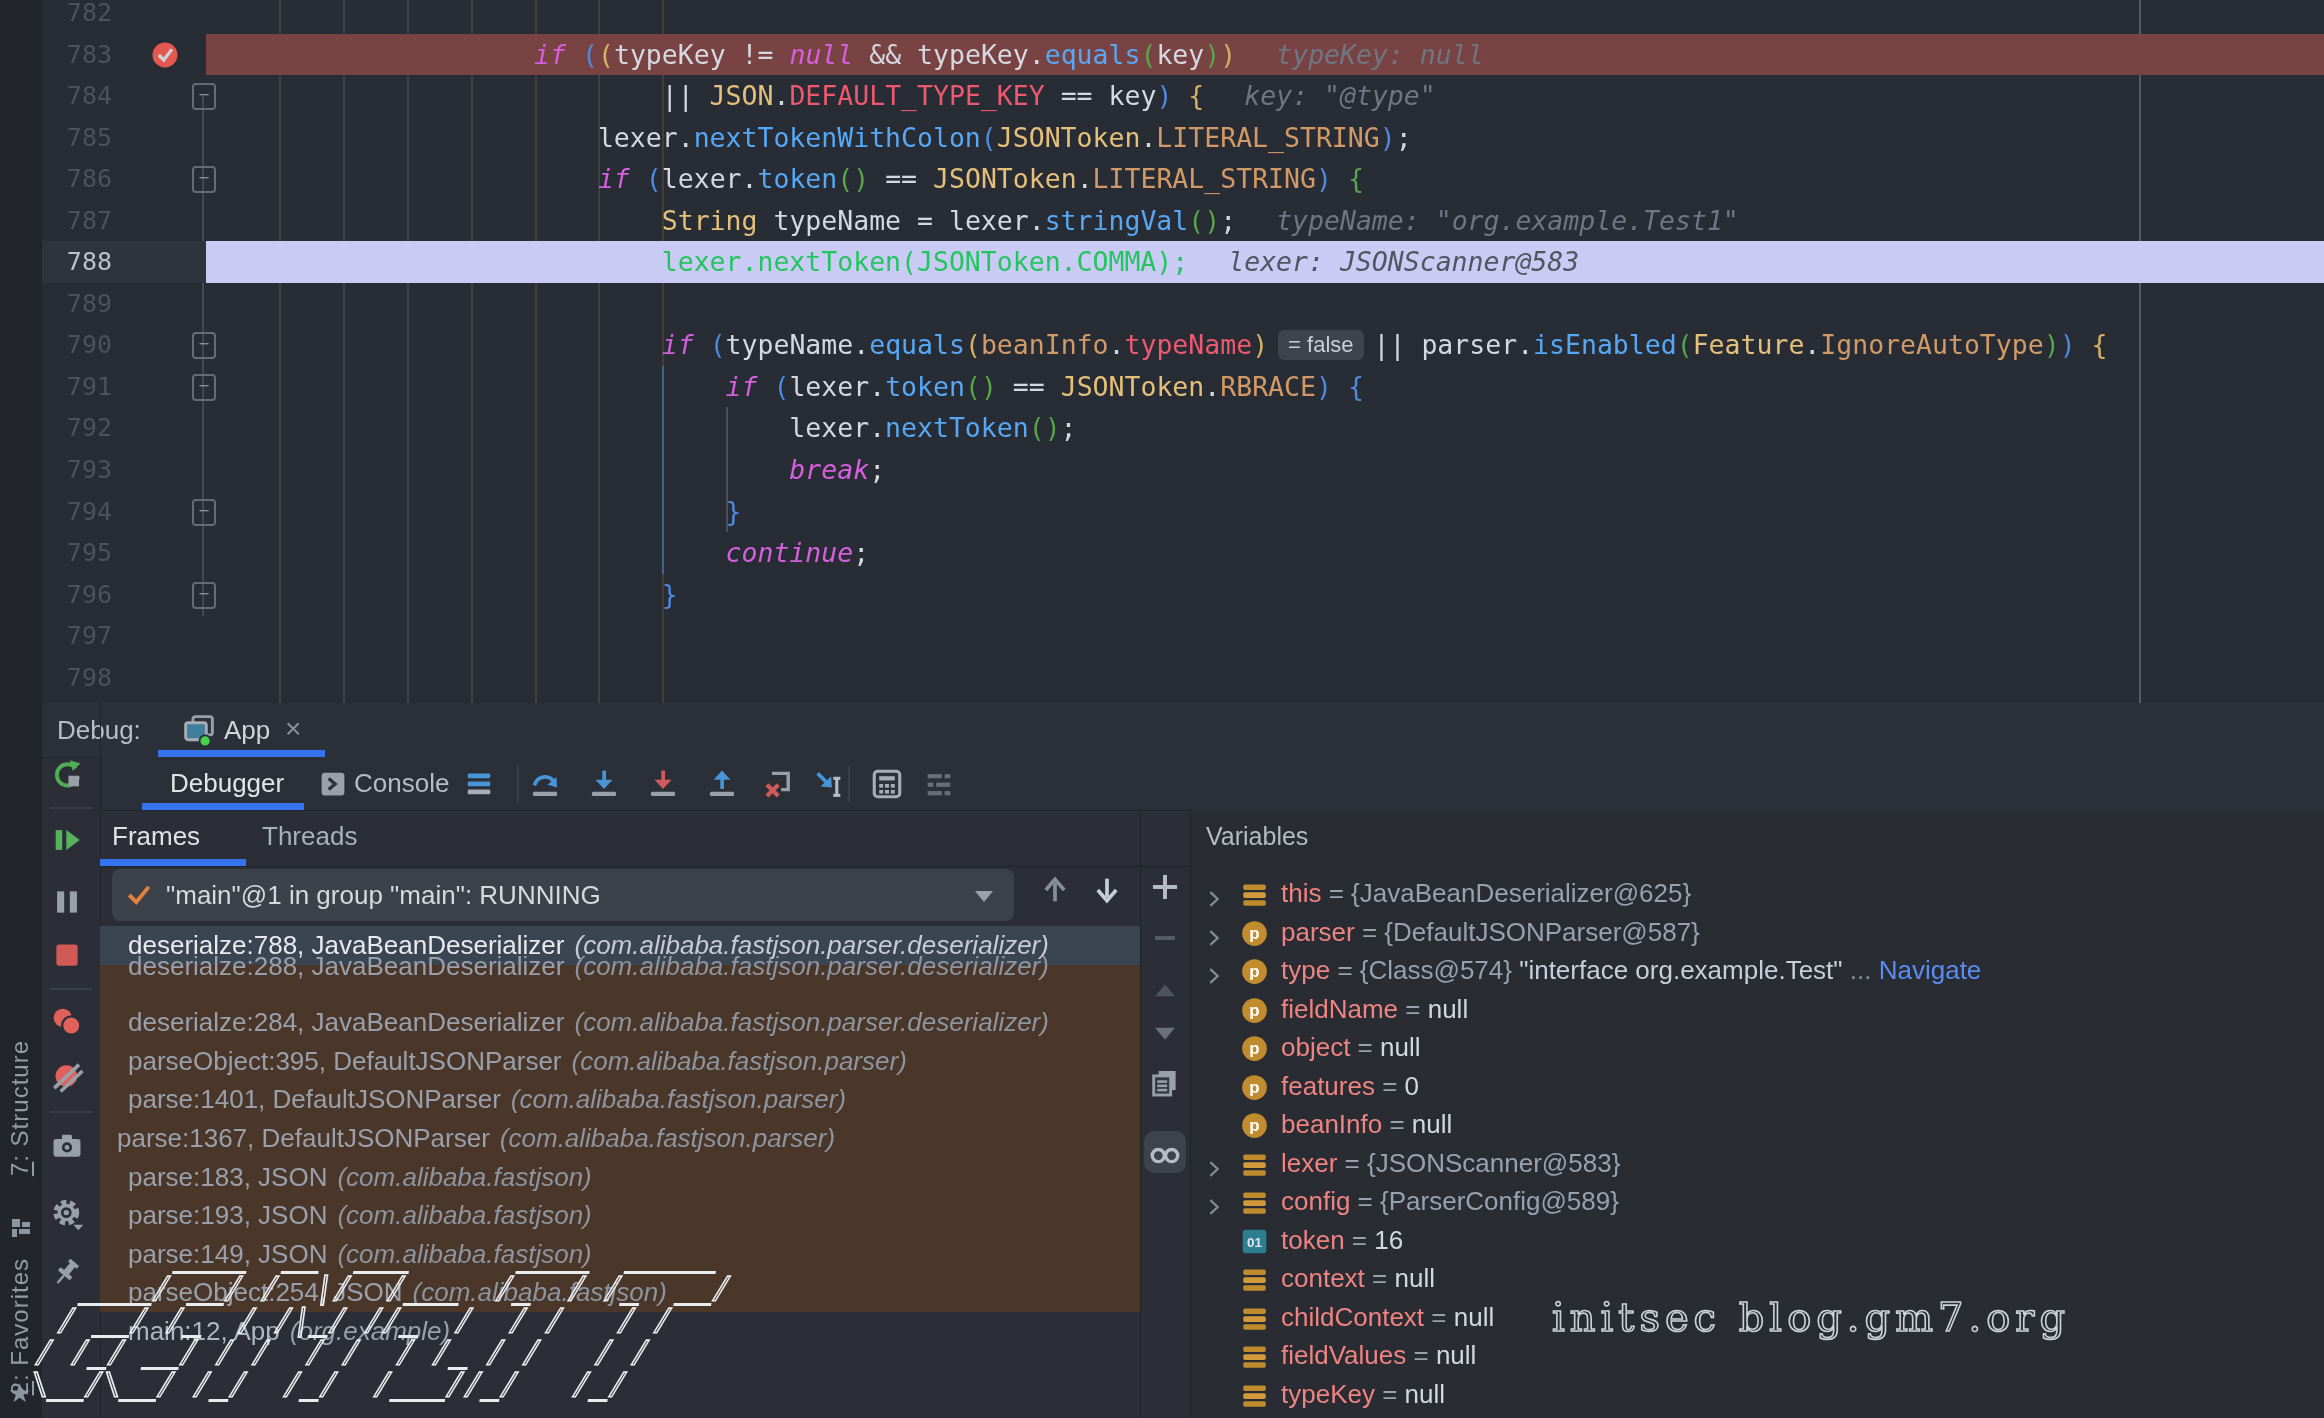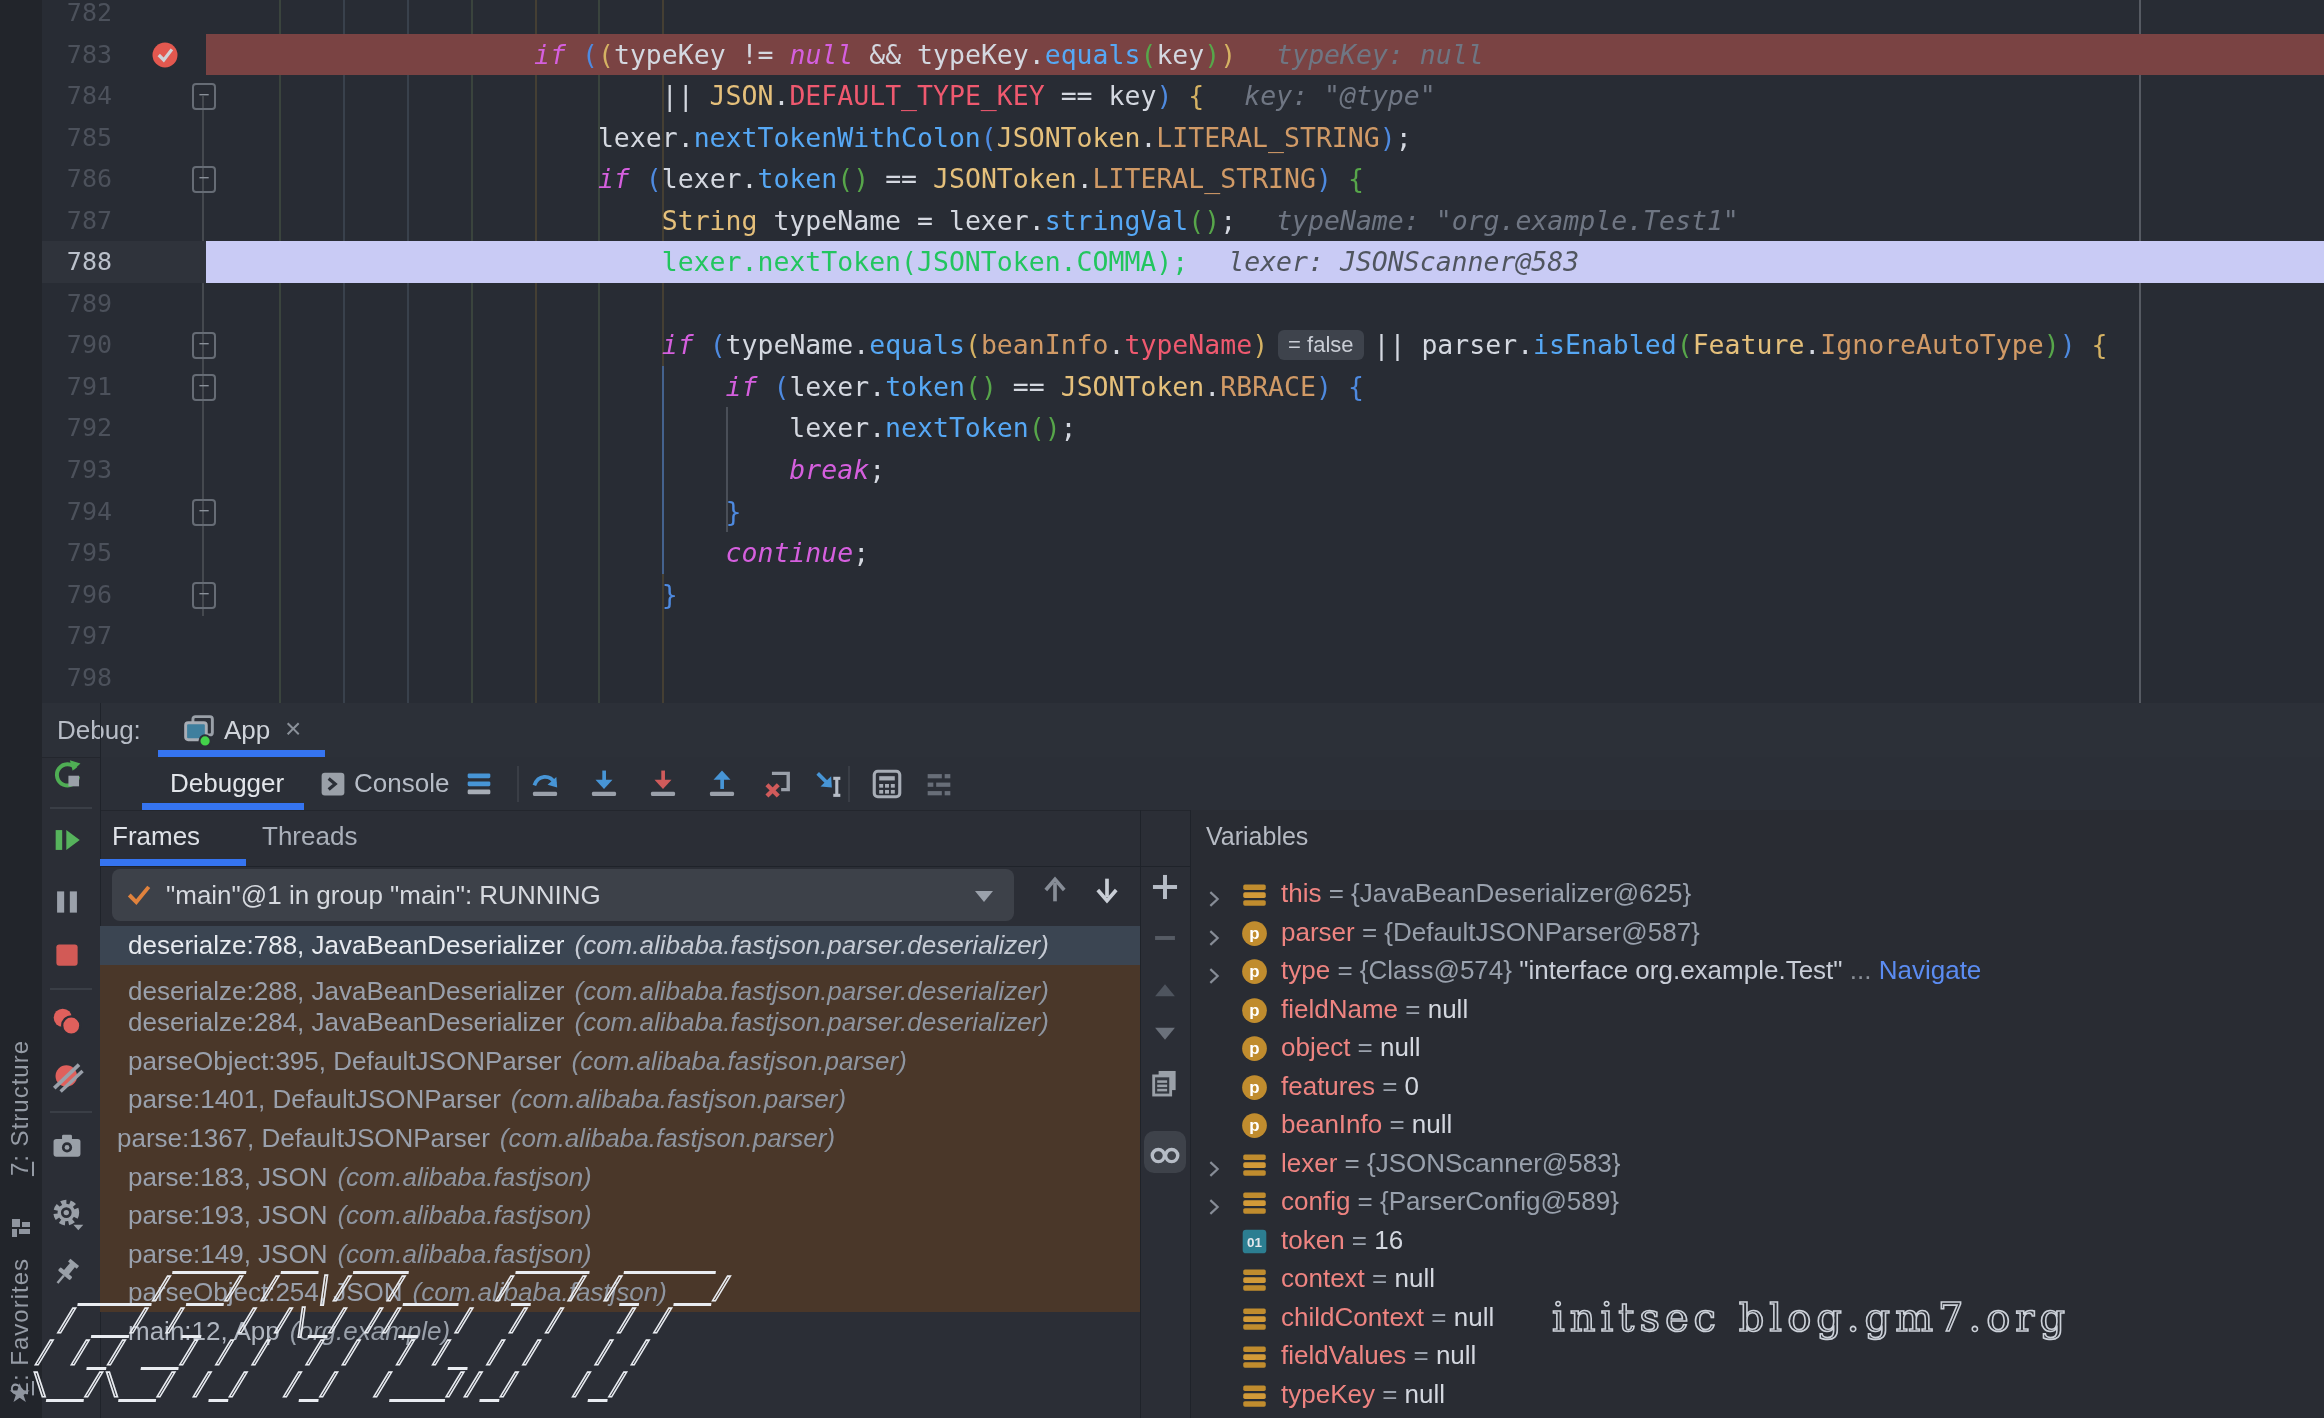--- a/index.html
+++ b/index.html
@@ -340,21 +340,21 @@
     <div class="ico" style="left:1048px;top:170px;">
       <svg viewBox="0 0 24 24">
           <line x1="12" y1="4" x2="12" y2="17" stroke="#c9ced6" stroke-width="2.6"></line>
           <polyline points="5.5,12 12,19.5 18.5,12" fill="none" stroke="#c9ced6" stroke-width="2.6"></polyline>
         </svg>
     </div>
 
     <div class="brown" style="top:261px;height:348px;"></div>
     <div id="frames-list">
         <div class="frow selected" style="top: 223px;"><span style="margin-left: 28px;">deserialze:788, JavaBeanDeserializer</span><span class="pkg">(com.alibaba.fastjson.parser.deserializer)</span></div>
-        <div class="frow library" style="top: 269px;"><span style="margin-left: 28px;">deserialze:288, JavaBeanDeserializer</span><span class="pkg">(com.alibaba.fastjson.parser.deserializer)</span></div>
+        <div class="frow library" style="top: 244px;"><span style="margin-left: 28px;">deserialze:288, JavaBeanDeserializer</span><span class="pkg">(com.alibaba.fastjson.parser.deserializer)</span></div>
         <div class="frow library" style="top: 300.2px;"><span style="margin-left: 28px;">deserialze:284, JavaBeanDeserializer</span><span class="pkg">(com.alibaba.fastjson.parser.deserializer)</span></div>
         <div class="frow library" style="top: 338.8px;"><span style="margin-left: 28px;">parseObject:395, DefaultJSONParser</span><span class="pkg">(com.alibaba.fastjson.parser)</span></div>
         <div class="frow library" style="top: 377.4px;"><span style="margin-left: 28px;">parse:1401, DefaultJSONParser</span><span class="pkg">(com.alibaba.fastjson.parser)</span></div>
         <div class="frow library" style="top: 416px;"><span style="margin-left: 17px;">parse:1367, DefaultJSONParser</span><span class="pkg">(com.alibaba.fastjson.parser)</span></div>
         <div class="frow library" style="top: 454.6px;"><span style="margin-left: 28px;">parse:183, JSON</span><span class="pkg">(com.alibaba.fastjson)</span></div>
         <div class="frow library" style="top: 493.2px;"><span style="margin-left: 28px;">parse:193, JSON</span><span class="pkg">(com.alibaba.fastjson)</span></div>
         <div class="frow library" style="top: 531.8px;"><span style="margin-left: 28px;">parse:149, JSON</span><span class="pkg">(com.alibaba.fastjson)</span></div>
         <div class="frow library" style="top: 570.4px;"><span style="margin-left: 28px;">parseObject:254, JSON</span><span class="pkg">(com.alibaba.fastjson)</span></div>
         <div class="frow normal" style="top: 609px;"><span style="margin-left: 28px;">main:12, App</span><span class="pkg">(org.example)</span></div>
       </div>

